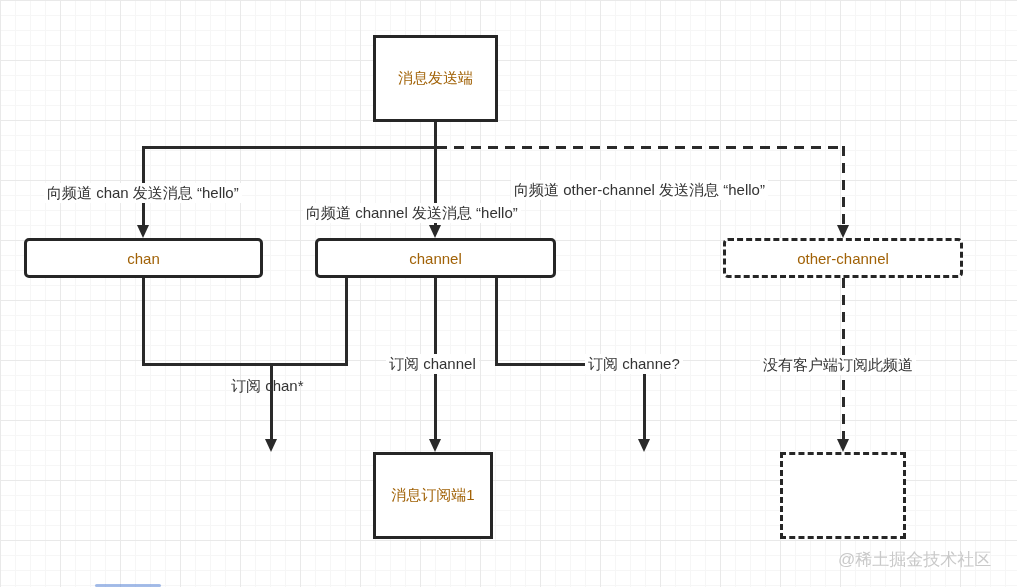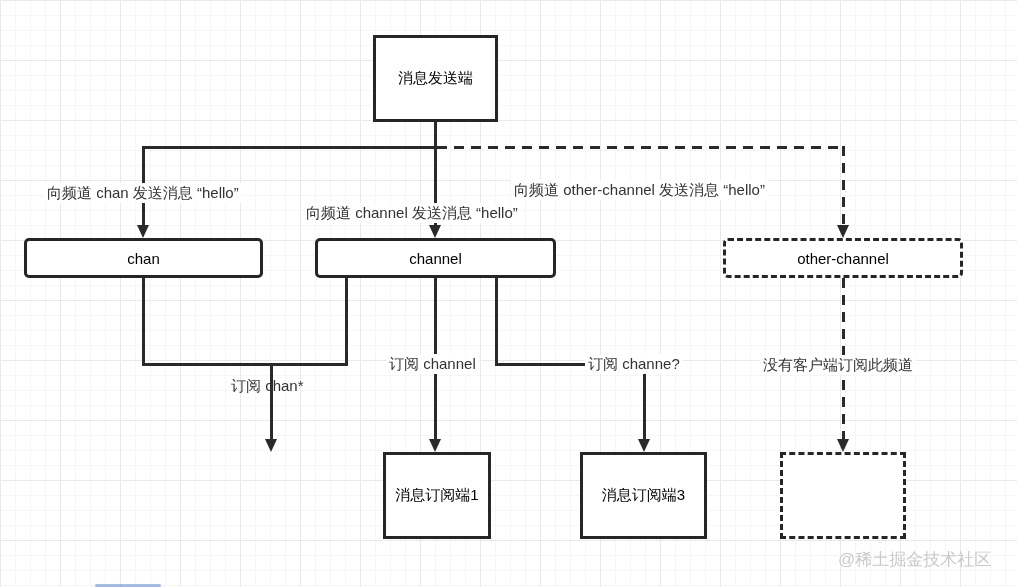--- a/index.html
+++ b/index.html
@@ -10,21 +10,21 @@
     background-image:
       linear-gradient(#e9e9e9 1px, transparent 1px),
       linear-gradient(90deg,#e9e9e9 1px, transparent 1px),
       linear-gradient(#f6f6f6 1px, transparent 1px),
       linear-gradient(90deg,#f6f6f6 1px, transparent 1px);
     background-size:60px 60px,60px 60px,15px 15px,15px 15px;
   }
   .node{
     position:absolute;background:#ffffff;border:3px solid #262626;
     display:flex;align-items:center;justify-content:center;
-    font-size:15px;color:#000000;box-sizing:border-box;text-align:center;
+    font-size:15px;color:#a16207;box-sizing:border-box;text-align:center;
   }
   .rounded{border-radius:5px;}
   .dashed{border-style:dashed;}
   .line{position:absolute;background:#2a2a2a;}
   .hdash{position:absolute;height:3px;background:repeating-linear-gradient(90deg,#2a2a2a 0 10px,transparent 10px 17px);}
   .vdash{position:absolute;width:3px;background:repeating-linear-gradient(180deg,#2a2a2a 0 10px,transparent 10px 17px);}
   .arrow-down{
     position:absolute;width:0;height:0;
     border-left:6px solid transparent;border-right:6px solid transparent;
     border-top:13px solid #2a2a2a;
@@ -89,27 +89,24 @@
 
   <div class="node rounded" style="left:315px;top:238px;width:241px;height:40px;">
     <span>channel</span>
   </div>
 
   <div class="node rounded dashed" style="left:723px;top:238px;width:240px;height:40px;">
     <span>other-channel</span>
   </div>
 
 
-  <div class="node" style="left:383px;top:452px;width:108px;height:87px;">
+  <div class="node" style="left:373px;top:452px;width:120px;height:87px;">
     <span>消息订阅端1</span>
   </div>
 
-  <div class="node" style="left:580px;top:452px;width:127px;height:87px;">
-    <span>消息订阅端3</span>
-  </div>
 
   <div class="node dashed" style="left:780px;top:452px;width:126px;height:87px;border-width:3px;">
     <span></span>
   </div>
 
   <div class="watermark" style="left:838px;top:548px;">@稀土掘金技术社区</div>
 
   <div class="hscroll" style="left:95px;top:584px;width:66px;height:3px;background:#5b87d7;opacity:.55;"></div>
 
 </div>

